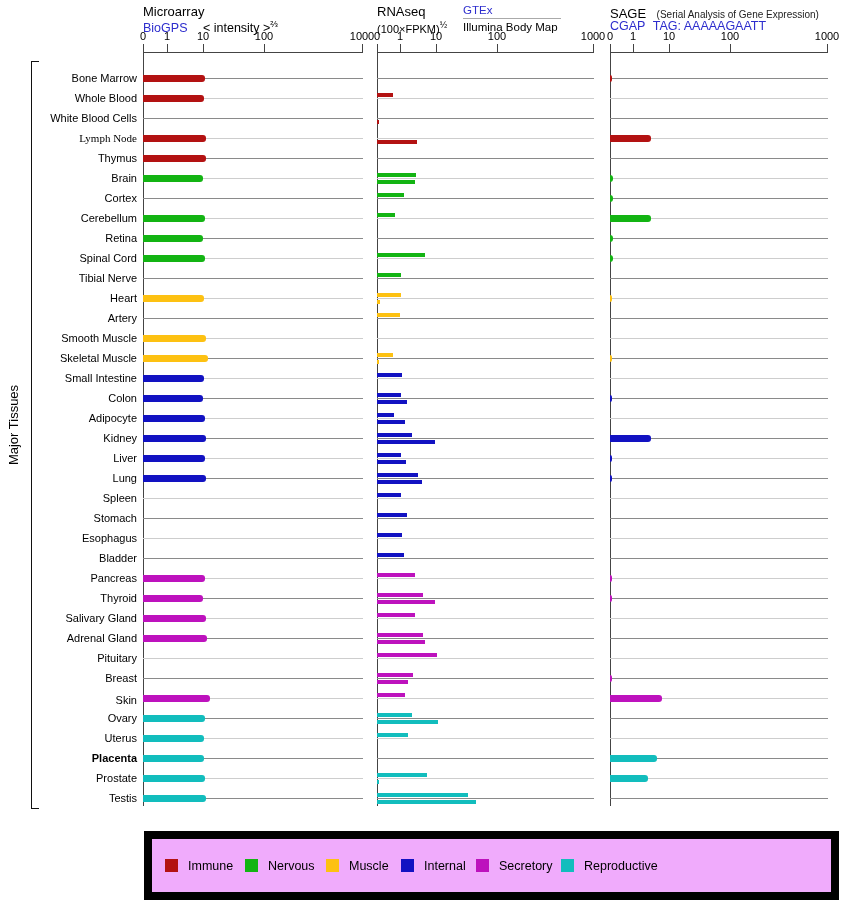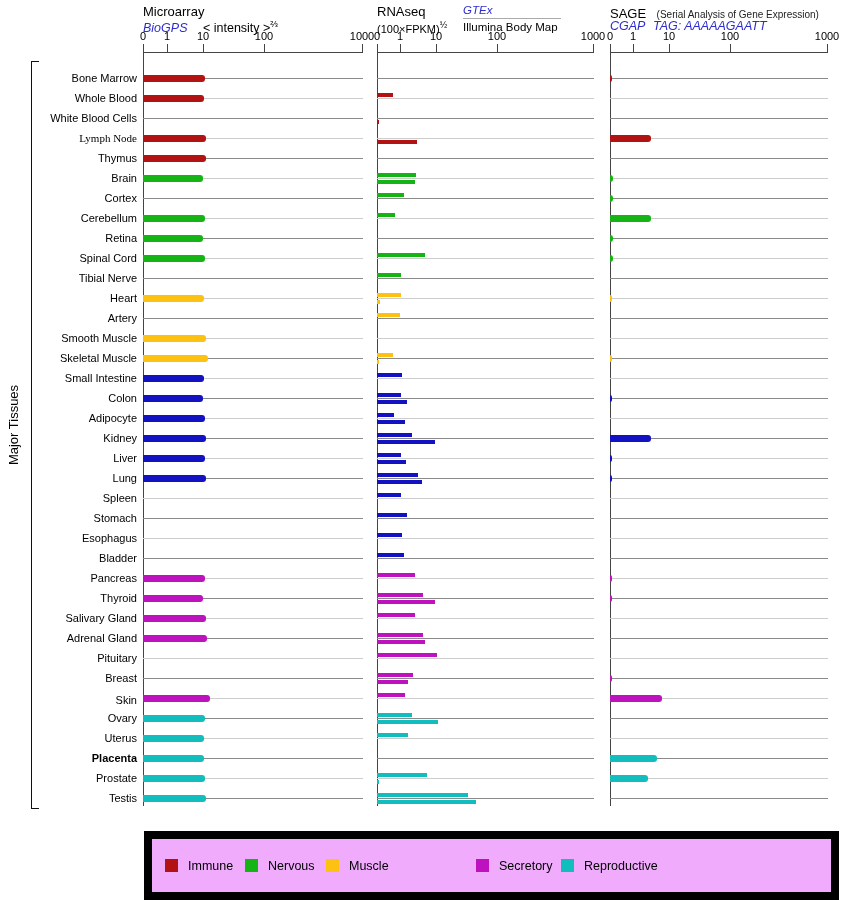--- a/index.html
+++ b/index.html
@@ -1,21 +1,21 @@
 <!DOCTYPE html>
 <html><head>
 <meta charset="utf-8">
 <style>
   html,body{margin:0;padding:0;background:#fff;}
   .fig{position:relative;width:842px;height:900px;background:#fff;
        font-family:"Liberation Sans",sans-serif;color:#000;overflow:hidden;}
   .abs{position:absolute;}
   .title{font-size:13px;}
   .subnote{font-size:10px;color:#222;}
-  .link{color:#2d2dcd;text-decoration:none;cursor:pointer;font-style:italic;}
+  .link{color:#2d2dcd;text-decoration:none;cursor:pointer;}
   .plain{color:#000;}
   .panel{position:absolute;top:0;height:860px;}
   .axisline,.vaxis,.tick,.rowline,.bar,.ticklabel,.rowlabel{position:absolute;}
   .ticklabel{font-size:11px;transform:translateX(-50%);white-space:nowrap;}
   .rowlabel{font-size:11px;line-height:14px;width:100%;text-align:right;white-space:nowrap;}
   .legendbox{position:absolute;border:8px solid #000000;background:#f0abfc;text-decoration:underline;}
   .legenditem{position:absolute;top:0;height:100%;display:flex;align-items:center;gap:10px;}
   .swatch{width:13px;height:13px;display:inline-block;}
   .legendlabel{font-size:12.5px;}
   sup{font-size:9px;}
@@ -346,20 +346,24 @@
         <span class="legendlabel">Immune</span>
       </div>
       <div class="legenditem" style="position: absolute; left: 93px;">
         <span class="swatch" style="background: rgb(19, 180, 19);"></span>
         <span class="legendlabel">Nervous</span>
       </div>
       <div class="legenditem" style="position: absolute; left: 174px;">
         <span class="swatch" style="background: rgb(253, 193, 18);"></span>
         <span class="legendlabel">Muscle</span>
       </div>
+      <div class="legenditem" style="position: absolute; left: 249px;">
+        <span class="swatch" style="background: rgb(18, 18, 194);"></span>
+        <span class="legendlabel">Internal</span>
+      </div>
       <div class="legenditem" style="position: absolute; left: 324px;">
         <span class="swatch" style="background: rgb(189, 18, 189);"></span>
         <span class="legendlabel">Secretory</span>
       </div>
       <div class="legenditem" style="position: absolute; left: 409px;">
         <span class="swatch" style="background: rgb(18, 189, 189);"></span>
         <span class="legendlabel">Reproductive</span>
       </div>
     </div>
 

